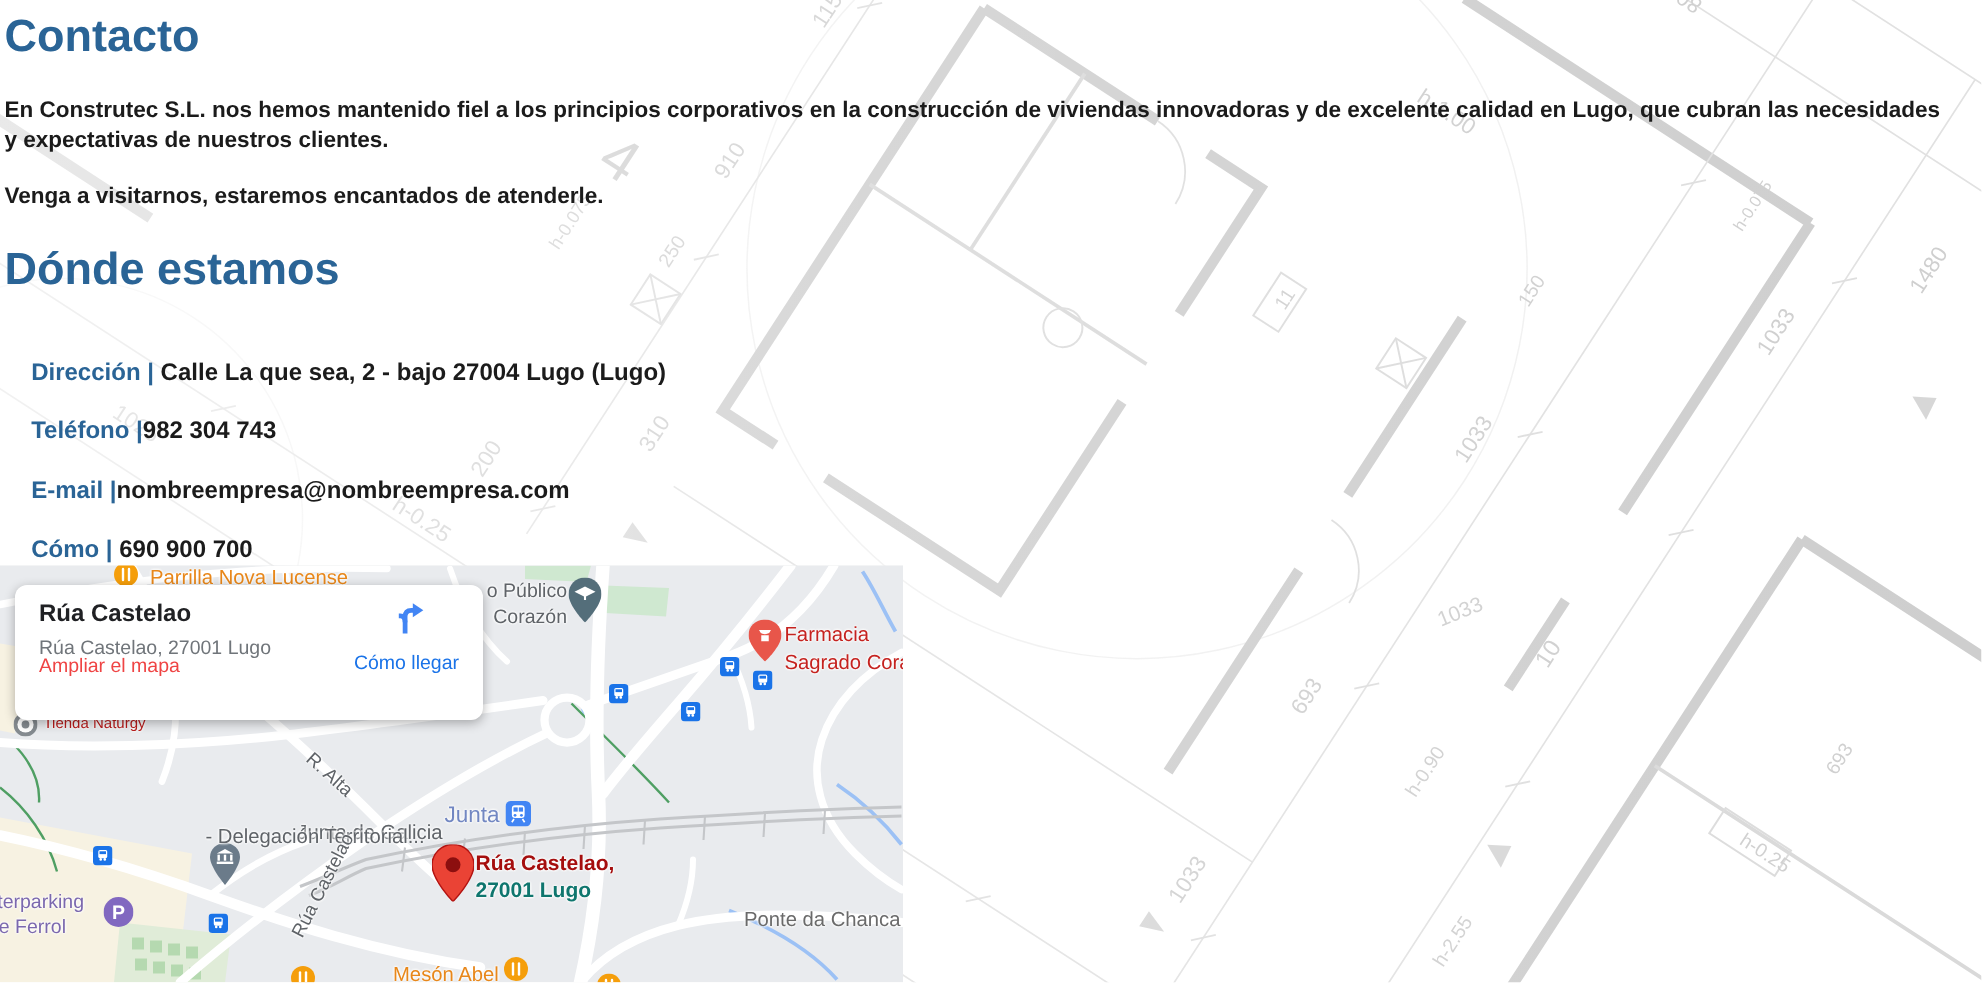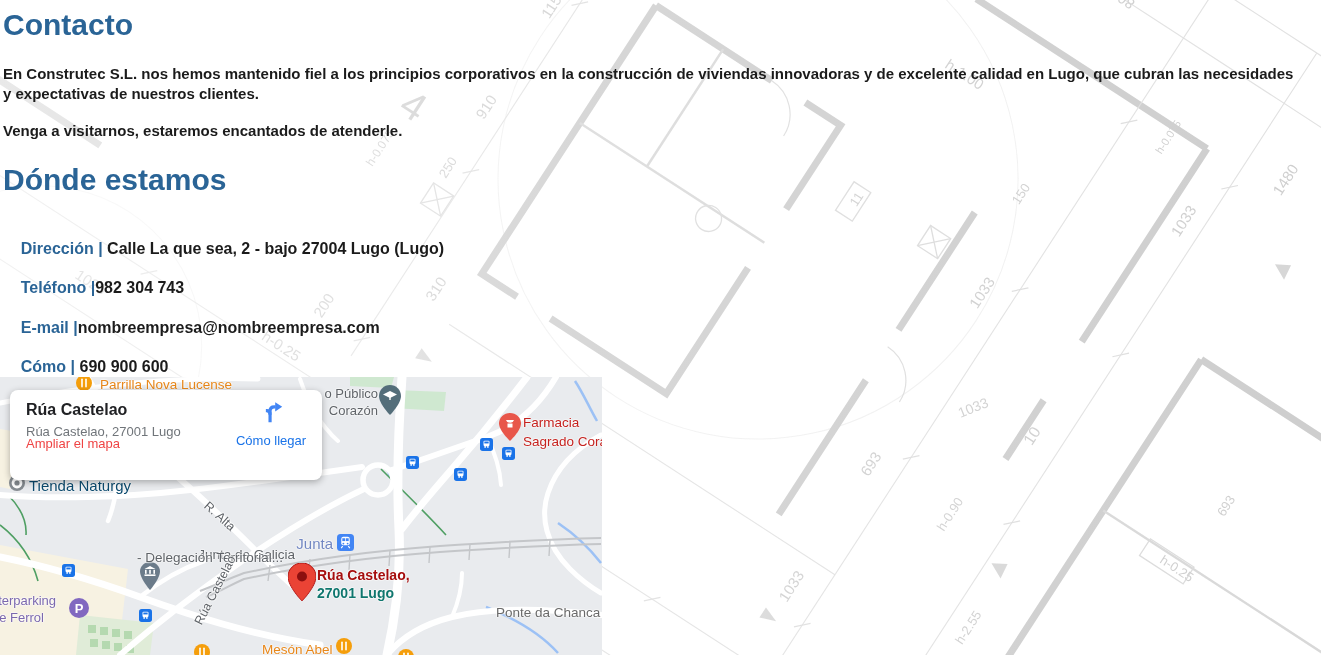--- a/index.html
+++ b/index.html
@@ -164,21 +164,21 @@
   <div class="cline" style="top:222px;">
     <span class="lbl">Dirección</span><span class="lbl"> | </span><span class="val">Calle La que sea, 2 - bajo 27004 Lugo (Lugo)</span>
   </div>
   <div class="cline" style="top:261px;">
     <span class="lbl">Teléfono</span><span class="lbl"> |</span><span class="val">982 304 743</span>
   </div>
   <div class="cline" style="top:301px;">
     <span class="lbl">E-mail</span><span class="lbl"> |</span><span class="val">nombreempresa@nombreempresa.com</span>
   </div>
   <div class="cline" style="top:340px;">
-    <span class="lbl">Cómo</span><span class="lbl"> | </span><span class="val">690 900 600</span>
+    <span class="lbl">Cómo</span><span class="lbl"> | </span><span class="val">690 900 700</span>
   </div>
 
   <div id="map">
     <svg id="map-canvas" width="602" height="278" viewBox="0 0 602 278" xmlns="http://www.w3.org/2000/svg">
       <rect width="602" height="278" fill="#e9ebee"></rect>
       <polygon points="0,168 128,192 118,278 0,278" fill="#f7f2e2"></polygon>
       <polygon points="0,52 18,55 10,112 0,110" fill="#f7f2e2"></polygon>
       <polygon points="394,13 446,15 444,34 392,31" fill="#cfe8d0"></polygon>
       <polygon points="350,0 394,0 391,11 350,9" fill="#cfe8d0"></polygon>
       <polygon points="80,238 154,246 150,278 76,278" fill="#e0ecd8"></polygon>
@@ -333,21 +333,21 @@
     <div class="micon" style="left:288px;top:186px;z-index:5;"><svg width="28" height="38" viewBox="0 0 28 38">
           <path d="M14,0 C6.3,0 0,6.1 0,13.6 c0,10 14,24.4 14,24.4 s14,-14.4 14,-24.4 C28,6.1 21.7,0 14,0 z" fill="#ea4335" stroke="#b31412" stroke-width="1"></path>
           <circle cx="14" cy="13.5" r="5" fill="#8c0f0f"></circle>
         </svg></div>
 
     <span class="mlabel" style="left:100px;top:0px;color:#e8871a;font-size:13.5px;">Parrilla Nova Lucense</span>
     <span class="mlabel" style="left:300px;top:9px;width:78px;text-align:right;color:#5f6368;font-size:13px;">o Público</span>
     <span class="mlabel" style="left:300px;top:26px;width:78px;text-align:right;color:#5f6368;font-size:13px;">Corazón</span>
     <span class="mlabel" style="left:523px;top:38px;color:#c5221f;font-size:13.5px;">Farmacia</span>
     <span class="mlabel" style="left:523px;top:57px;color:#c5221f;font-size:13.5px;">Sagrado Cora</span>
-    <span class="mlabel" style="left:29px;top:100px;color:#0c4a6e;font-size:15px;">Tienda Naturgy</span>
+    <span class="mlabel" style="left:29px;top:100px;color:#b91c1c;font-size:10px;">Tienda Naturgy</span>
     <span class="mlabel" style="left:125px;top:158px;width:170px;text-align:right;color:#5f6368;font-size:13.5px;margin-top:12px;">Junta de Galicia</span>
     <span class="mlabel" style="left:125px;top:173px;width:170px;text-align:center;color:#5f6368;font-size:13.5px;">- Delegación Territorial...</span>
     <span class="mlabel" style="left:-30px;top:216px;width:86px;text-align:right;color:#7b68ae;font-size:13px;">interparking</span>
     <span class="mlabel" style="left:-30px;top:233px;width:74px;text-align:right;color:#7b68ae;font-size:13px;">a de Ferrol</span>
     <span class="mlabel" style="left:206px;top:120px;color:#5f6368;font-size:12.5px;transform:rotate(42deg);transform-origin:left center;">R. Alta</span>
     <span class="mlabel" style="left:198px;top:240px;color:#5f6368;font-size:12.5px;transform:rotate(-63deg);transform-origin:left center;">Rúa Castelao</span>
     <span class="mlabel" style="left:283px;top:158px;width:50px;text-align:right;color:#7287c2;font-size:15px;">Junta</span>
     <span class="mlabel" style="left:317px;top:190px;color:#a50e0e;font-size:14px;font-weight:bold;z-index:5;">Rúa Castelao,</span>
     <span class="mlabel" style="left:317px;top:208px;color:#0f766e;font-size:14px;font-weight:bold;z-index:5;">27001 Lugo</span>
     <span class="mlabel" style="left:496px;top:228px;color:#6a6a6a;font-size:13.5px;">Ponte da Chanca</span>

